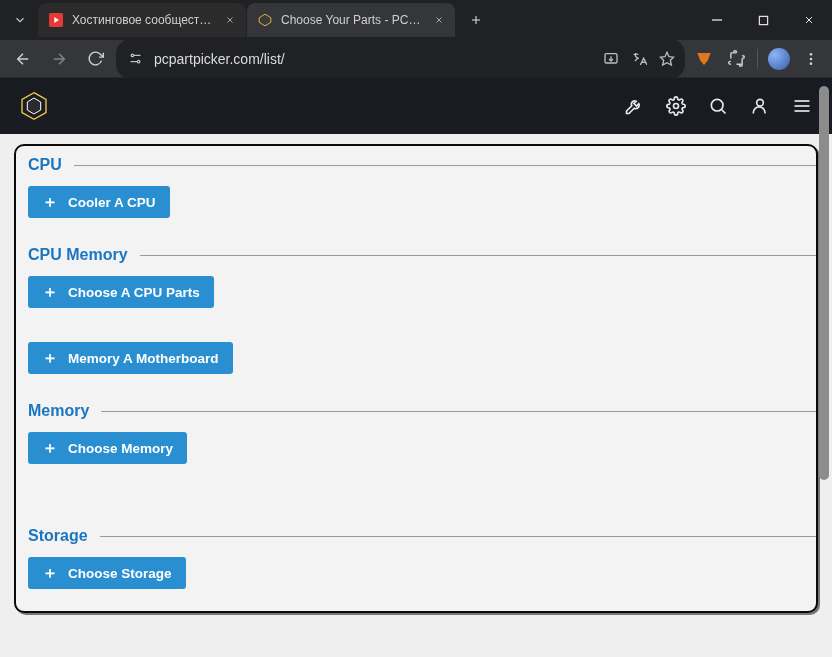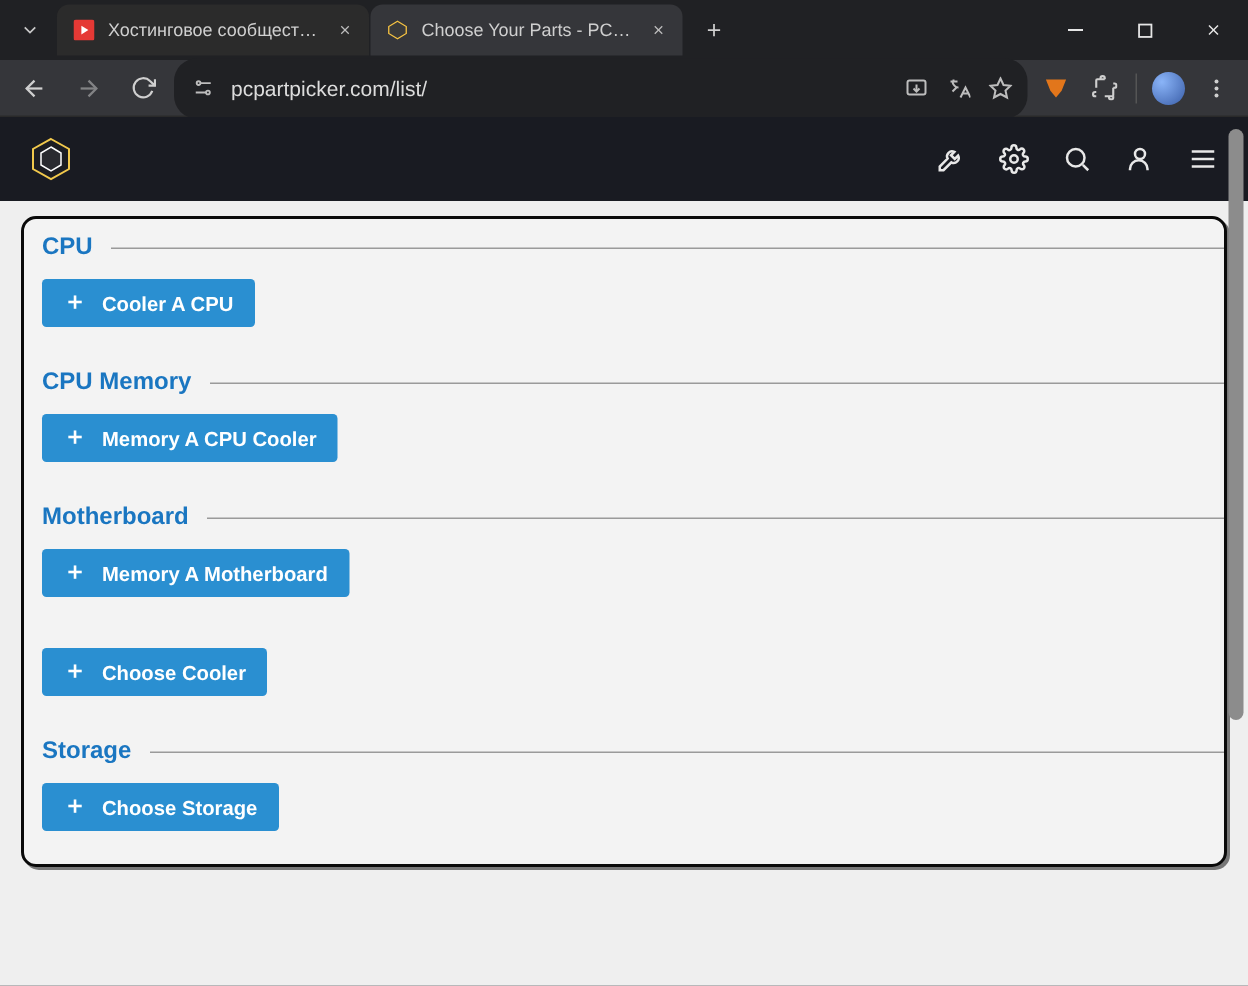--- a/index.html
+++ b/index.html
@@ -104,21 +104,21 @@
     overflow:auto;
   }
   .panel {
     background:#f3f3f3;
     border:2px solid #0a0a0a;
     border-radius:10px;
     padding:10px 0 14px 0;
     box-shadow: 2px 2px 0 rgba(0,0,0,0.5);
   }
   .section { padding:0 0 28px 0;}
-  .section:last-child { padding-bottom: 8px;}
+  .section:last-child { padding-bottom: 8px; margin-top: 35px;}
   .section-head {
     display:flex; align-items:center; gap:12px;
     padding:0 0 6px 12px;
     text-align:center;
   }
   .section-title {
     color:#1a76c1;
     font-weight:700;
     font-size:16px;
   }
@@ -343,39 +343,39 @@
         </button>
       </div>
 
       <div class="section">
         <div class="section-head">
           <span class="section-title">CPU Memory</span>
           <span class="section-line"></span>
         </div>
         <button class="choose-btn">
           <span class="plus">＋</span>
-          <span>Memory A CPU Cooler</span>
+          <span>Choose A CPU Parts</span>
+        </button>
+      </div>
+
+      <div class="section">
+        <button class="choose-btn">
+          <span class="plus">＋</span>
+          <span>Memory A Motherboard</span>
         </button>
       </div>
 
       <div class="section">
         <div class="section-head">
-          <span class="section-title">Motherboard</span>
+          <span class="section-title">Memory</span>
           <span class="section-line"></span>
         </div>
         <button class="choose-btn">
           <span class="plus">＋</span>
-          <span>Memory A Motherboard</span>
-        </button>
-      </div>
-
-      <div class="section">
-        <button class="choose-btn">
-          <span class="plus">＋</span>
-          <span>Choose Cooler</span>
+          <span>Choose Memory</span>
         </button>
       </div>
 
       <div class="section">
         <div class="section-head">
           <span class="section-title">Storage</span>
           <span class="section-line"></span>
         </div>
         <button class="choose-btn">
           <span class="plus">＋</span>

